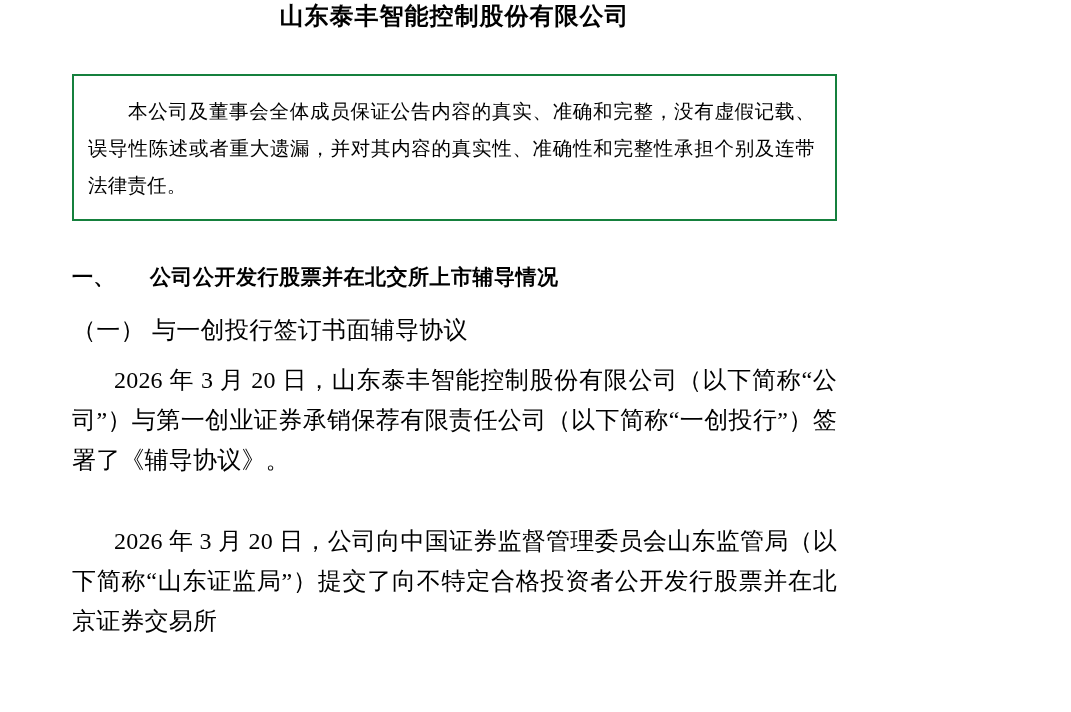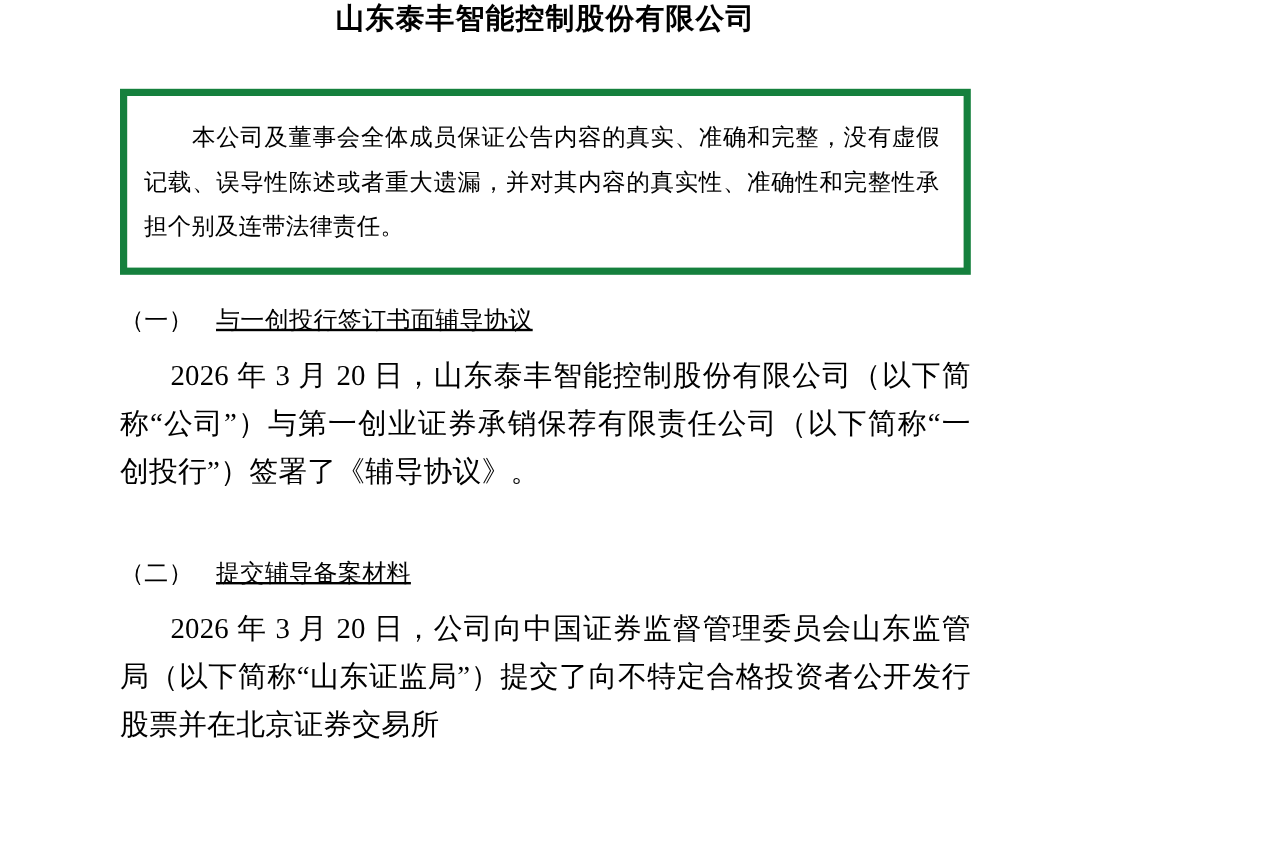--- a/index.html
+++ b/index.html
@@ -12,38 +12,38 @@
     height: 712px;
     overflow: hidden;
     font-family: "Liberation Serif", "DejaVu Serif", serif;
     color: #000000;
   }
   .page {
     position: relative;
     width: 909px;
     height: 712px;
     box-sizing: border-box;
-    padding: 0 100px;
+    padding: 0 72px;
   }
   .doc-title {
     text-align: center;
     font-weight: bold;
     font-size: 24px;
     line-height: 1.0;
     letter-spacing: 1px;
   }
   .doc-title .line1 {
     padding-top: 4px;
   }
   .doc-title .line2 {
     padding-top: 24px;
   }
   .notice-box {
     margin-top: 46px;
-    border: 6px solid #15803d;
+    border: 2px solid #15803d;
     box-sizing: border-box;
     padding: 17px 20px 15px 14px;
   }
   .notice-box p {
     margin: 0;
     font-size: 19.5px;
     line-height: 37px;
     letter-spacing: 0.2px;
     text-align: justify;
     text-justify: inter-ideograph;
@@ -57,24 +57,23 @@
     font-size: 21px;
     letter-spacing: 0.5px;
     line-height: 1.2;
   }
   .section-heading .num {
     display: inline-block;
     width: 78px;
   }
   .sub-heading {
     margin-top: 26px;
-    font-size: 20px;
+    font-size: 24px;
     letter-spacing: 0.3px;
     line-height: 1.2;
-    text-decoration: underline;
   }
   .sub-heading .sub-num {
     display: inline-block;
     width: 80px;
   }
   .body-para {
     margin-top: 15px;
     font-size: 24px;
     line-height: 40px;
     letter-spacing: 0.2px;
@@ -94,28 +93,28 @@
 <div class="page">
 
   <div class="doc-title">
     <div class="line1">山东泰丰智能控制股份有限公司</div>
   </div>
 
   <div class="notice-box">
     <p class="first">本公司及董事会全体成员保证公告内容的真实、准确和完整，没有虚假记载、误导性陈述或者重大遗漏，并对其内容的真实性、准确性和完整性承担个别及连带法律责任。</p>
   </div>
 
+  <div class="section-heading">
+    <span class="num">一、</span><span>公司公开发行股票并在北交所上市辅导情况</span>
+  </div>
 
   <div class="sub-heading">
     <span class="sub-num">（一）</span><span>与一创投行签订书面辅导协议</span>
   </div>
 
   <div class="body-para indent">2026 年 3 月 20 日，山东泰丰智能控制股份有限公司（以下简称“公司”）与第一创业证券承销保荐有限责任公司（以下简称“一创投行”）签署了《辅导协议》。</div>
 
   <div class="gap"></div>
 
-  <div class="sub-heading">
-    <span class="sub-num">（二）</span><span>提交辅导备案材料</span>
-  </div>
 
   <div class="body-para indent">2026 年 3 月 20 日，公司向中国证券监督管理委员会山东监管局（以下简称“山东证监局”）提交了向不特定合格投资者公开发行股票并在北京证券交易所</div>
 
 </div>
 
 </body></html>

